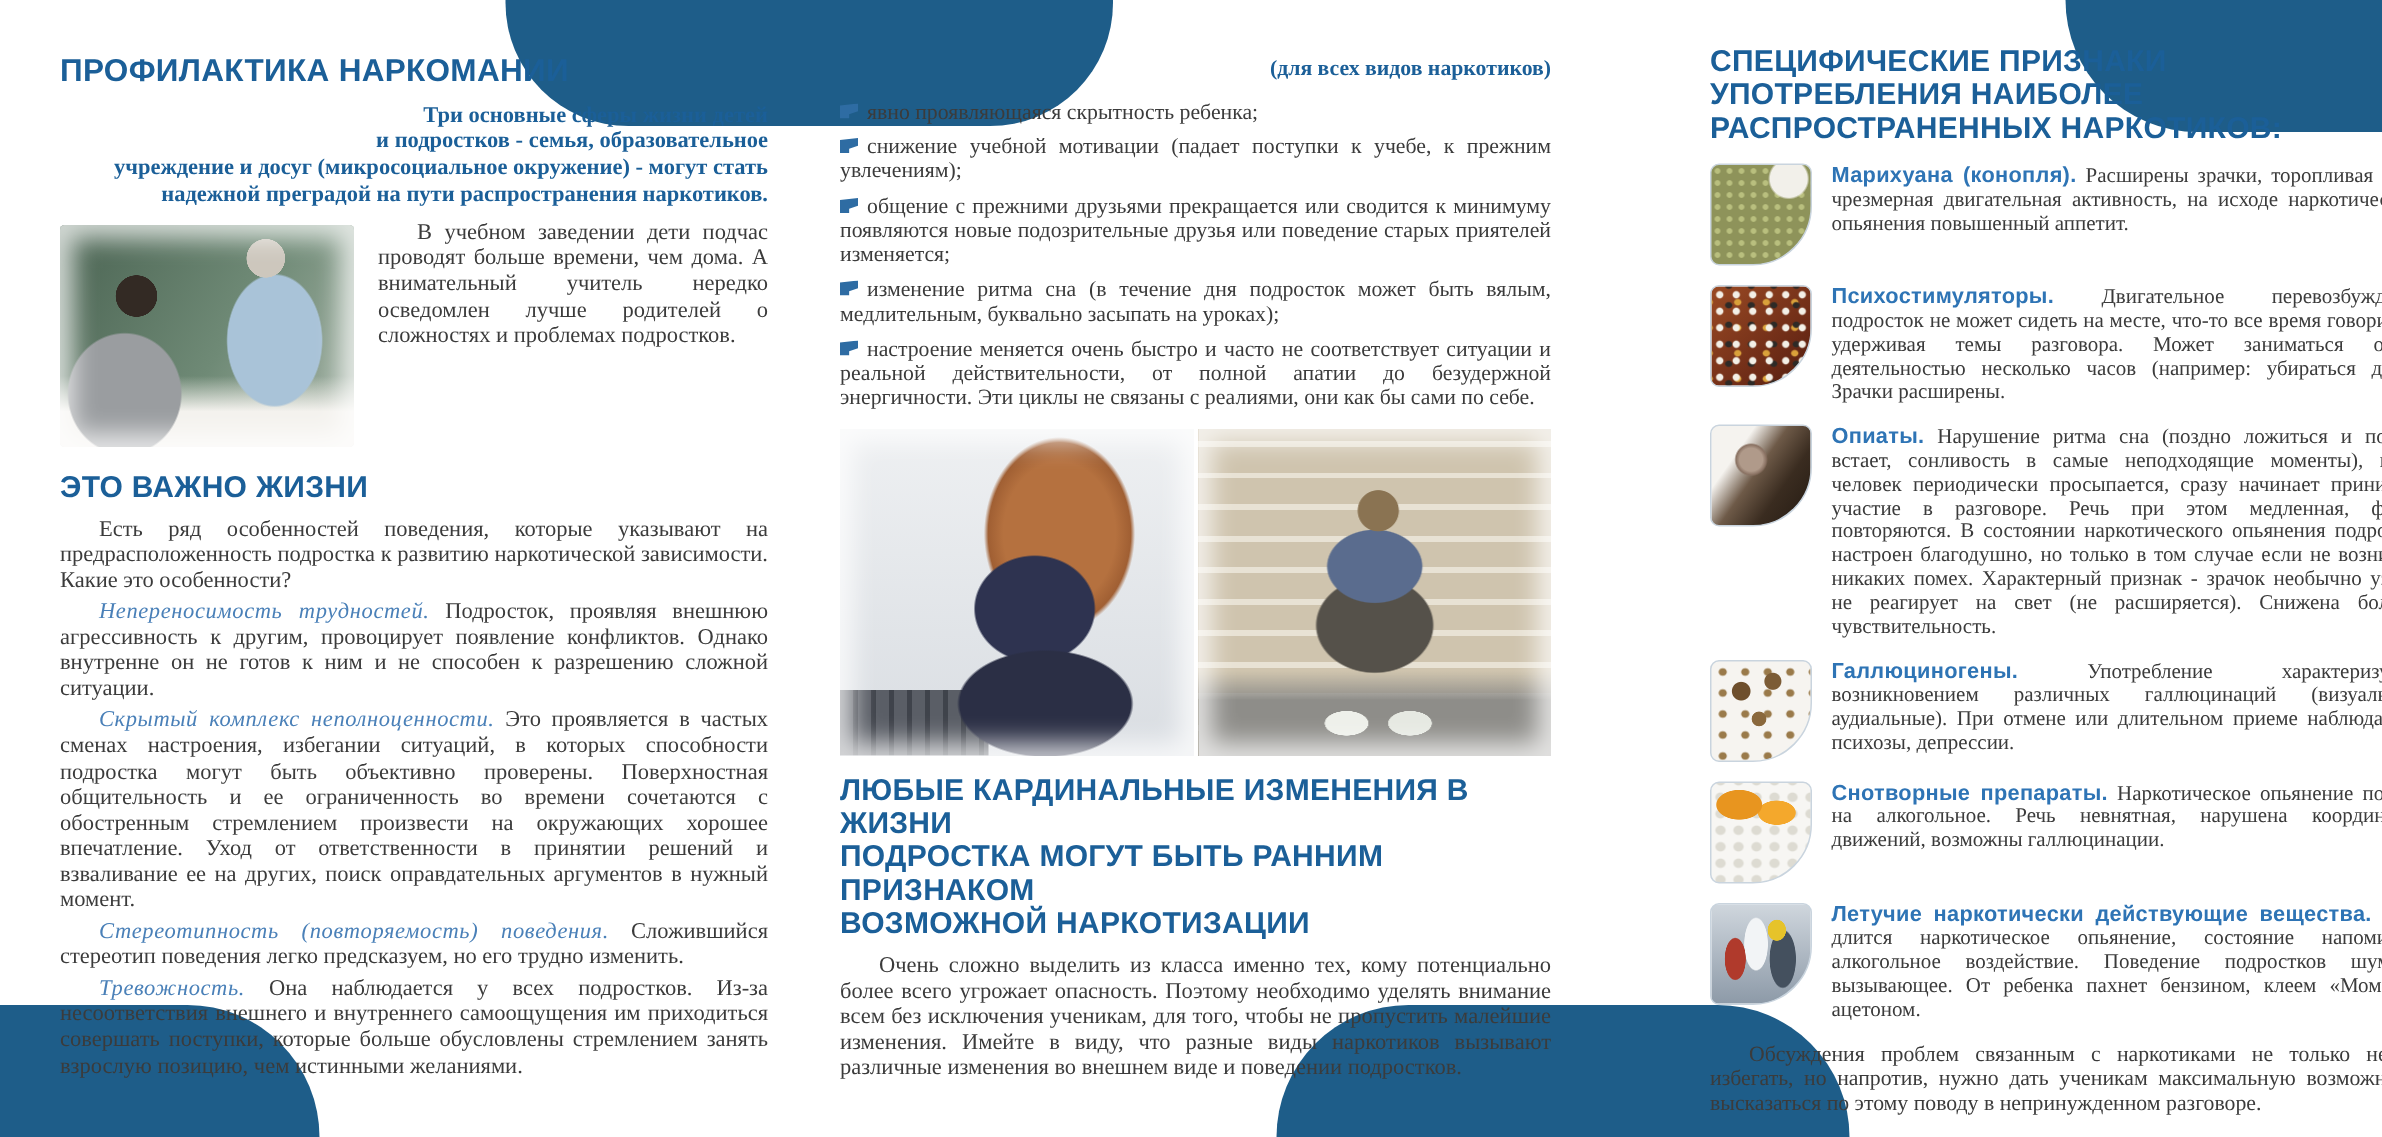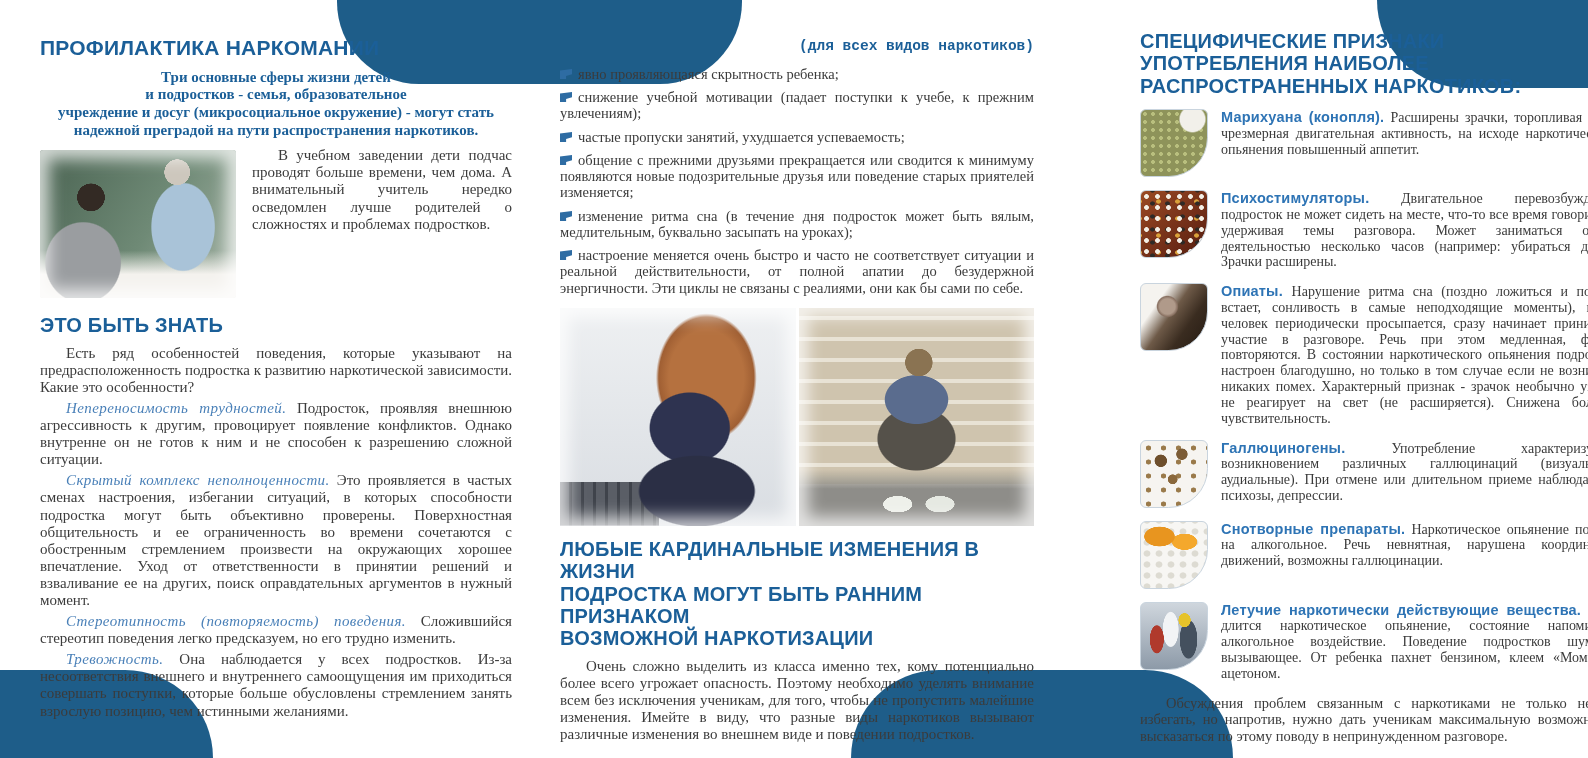--- a/index.html
+++ b/index.html
@@ -25,42 +25,42 @@
     font-family:"Liberation Sans", sans-serif;
     color:#1b5f98;margin:0;line-height:1.12;letter-spacing:.2px;
   }
   .h-main{font-size:21px;}
   .prelines{white-space:pre-line;}
   p{margin:0 0 4px 0;text-align:justify;line-height:1.14;}
   .ind{text-indent:26px;}
   
   .lead{
     color:#1b5f98;font-weight:bold;font-size:15px;line-height:1.18;
-    margin:9px 0 8px 0;text-align:center;
+    margin:9px 0 8px 0;text-align:right;
   }
   .panel-left p{font-size:15px;}
   .photo-classroom{
     width:196px;height:148px;float:left;margin:3px 16px 4px 0;
     border-radius:3px;
     background:
       radial-gradient(circle 13px at 70% 15%, #cdc7bd 0 98%, rgba(0,0,0,0) 100%),
       radial-gradient(ellipse 52px 72px at 73% 52%, #a9c3d8 0 60%, rgba(0,0,0,0) 62%),
       radial-gradient(circle 14px at 26% 32%, #332a24 0 98%, rgba(0,0,0,0) 100%),
       radial-gradient(ellipse 62px 66px at 22% 76%, #9a9da0 0 60%, rgba(0,0,0,0) 62%),
       linear-gradient(0deg, #f4f2ee 0 16%, rgba(244,242,238,0) 32%),
       linear-gradient(120deg, #4a6352, #6f8a76 55%, #a7b5a8);
     box-shadow: inset 0 0 14px 6px rgba(255,255,255,.55);
   }
   .clearfix::after{content:"";display:block;clear:both;}
   .trait-lead{color:#4a80b8;font-style:italic;letter-spacing:.4px;}
   .h-sub{font-size:20px;margin:12px 0 8px 0;}
   
   .panel-mid h1{text-align:right;}
   .mid-subtitle{
-    font-family:Liberation Mono, monospace;font-weight:bold;
+    font-family:Liberation Serif, serif;font-weight:bold;
     color:#1b5f98;font-size:14.5px;text-align:right;margin:2px 0 12px 0;
   }
   .bullets{list-style:none;margin:0;padding:0;}
   .bullets li{
     font-size:14.5px;line-height:1.12;text-align:justify;margin:4px 0 7px 0;
   }
   .flag{display:inline-block;width:12px;height:10px;margin-right:6px;vertical-align:baseline;}
   .flag svg{display:block;}
   .mid-photos{display:flex;gap:3px;margin:12px 0 12px 0;}
   .photo{box-shadow: inset 0 0 16px 9px rgba(255,255,255,.75);}
@@ -166,43 +166,40 @@
     <div class="lead prelines">Три основные сферы жизни детей
 и подростков - семья, образовательное
 учреждение и досуг (микросоциальное окружение) - могут стать
 надежной преградой на пути распространения наркотиков.</div>
 
     <div class="clearfix">
       <div class="photo photo-classroom"></div>
       <p class="ind">В учебном заведении дети подчас проводят больше времени, чем дома. А внимательный учитель нередко осведомлен лучше родителей о сложностях и проблемах подростков.</p>
     </div>
 
-    <h2 class="h-sub">ЭТО БЫТЬ ЗНАТЬ</h2>
+    <h2 class="h-sub">ЭТО ВАЖНО ЖИЗНИ</h2>
     <p class="ind">Есть ряд особенностей поведения, которые указывают на предрасположенность подростка к развитию наркотической зависимости. Какие это особенности?</p>
 
     <p class="ind"><span class="trait-lead">Непереносимость трудностей.</span><span> Подросток, проявляя внешнюю агрессивность к другим, провоцирует появление конфликтов. Однако внутренне он не готов к ним и не способен к разрешению сложной ситуации.</span></p>
     <p class="ind"><span class="trait-lead">Скрытый комплекс неполноценности.</span><span> Это проявляется в частых сменах настроения, избегании ситуаций, в которых способности подростка могут быть объективно проверены. Поверхностная общительность и ее ограниченность во времени сочетаются с обостренным стремлением произвести на окружающих хорошее впечатление. Уход от ответственности в принятии решений и взваливание ее на других, поиск оправдательных аргументов в нужный момент.</span></p>
     <p class="ind"><span class="trait-lead">Стереотипность (повторяемость) поведения.</span><span> Сложившийся стереотип поведения легко предсказуем, но его трудно изменить.</span></p>
     <p class="ind"><span class="trait-lead">Тревожность.</span><span> Она наблюдается у всех подростков. Из-за несоответствия внешнего и внутреннего самоощущения им приходиться совершать поступки, которые больше обусловлены стремлением занять взрослую позицию, чем истинными желаниями.</span></p>
 
   </div>
 
   <div class="panel panel-mid">
     <div class="mid-subtitle">(для всех видов наркотиков)</div>
 
     <ul class="bullets">
       <li><span class="flag"><svg width="12" height="10" viewBox="0 0 12 10">
               <path d="M0 1.4 L12 0 L12 5.2 L6.1 7.1 L6.1 10 L0 10 Z" fill="#2e6ca3"></path>
             </svg></span><span>явно проявляющаяся скрытность ребенка;</span></li>
       <li><span class="flag"><svg width="12" height="10" viewBox="0 0 12 10">
               <path d="M0 1.4 L12 0 L12 5.2 L6.1 7.1 L6.1 10 L0 10 Z" fill="#2e6ca3"></path>
             </svg></span><span>снижение учебной мотивации (падает поступки к учебе, к прежним увлечениям);</span></li>
-      <li><span class="flag"><svg width="12" height="10" viewBox="0 0 12 10">
-              <path d="M0 1.4 L12 0 L12 5.2 L6.1 7.1 L6.1 10 L0 10 Z" fill="#2e6ca3"></path>
-            </svg></span><span>частые пропуски занятий, ухудшается успеваемость;</span></li>
       <li><span class="flag"><svg width="12" height="10" viewBox="0 0 12 10">
               <path d="M0 1.4 L12 0 L12 5.2 L6.1 7.1 L6.1 10 L0 10 Z" fill="#2e6ca3"></path>
             </svg></span><span>общение с прежними друзьями прекращается или сводится к минимуму появляются новые подозрительные друзья или поведение старых приятелей изменяется;</span></li>
       <li><span class="flag"><svg width="12" height="10" viewBox="0 0 12 10">
               <path d="M0 1.4 L12 0 L12 5.2 L6.1 7.1 L6.1 10 L0 10 Z" fill="#2e6ca3"></path>
             </svg></span><span>изменение ритма сна (в течение дня подросток может быть вялым, медлительным, буквально засыпать на уроках);</span></li>
       <li><span class="flag"><svg width="12" height="10" viewBox="0 0 12 10">
               <path d="M0 1.4 L12 0 L12 5.2 L6.1 7.1 L6.1 10 L0 10 Z" fill="#2e6ca3"></path>
             </svg></span><span>настроение меняется очень быстро и часто не соответствует ситуации и реальной действительности, от полной апатии до безудержной энергичности. Эти циклы не связаны с реалиями, они как бы сами по себе.</span></li>
     </ul>

